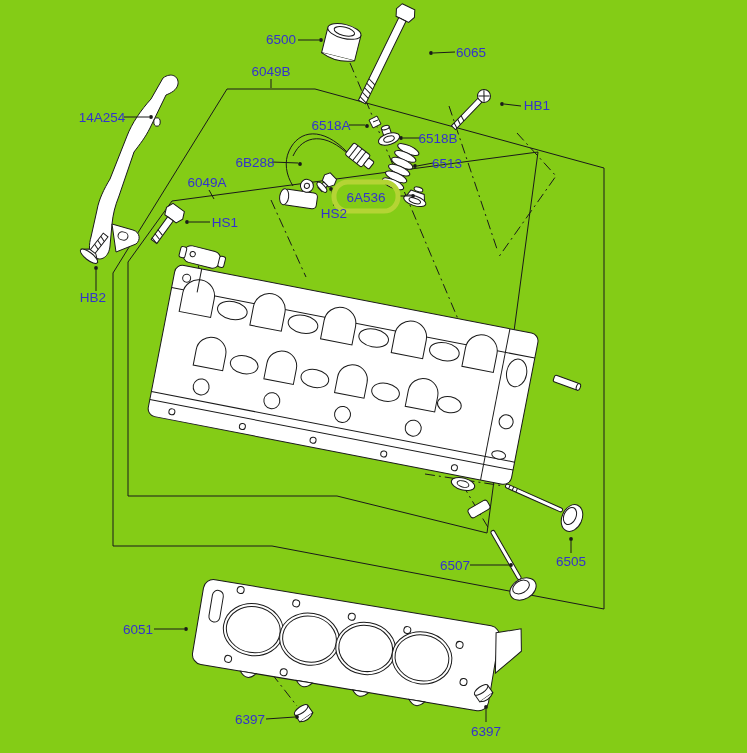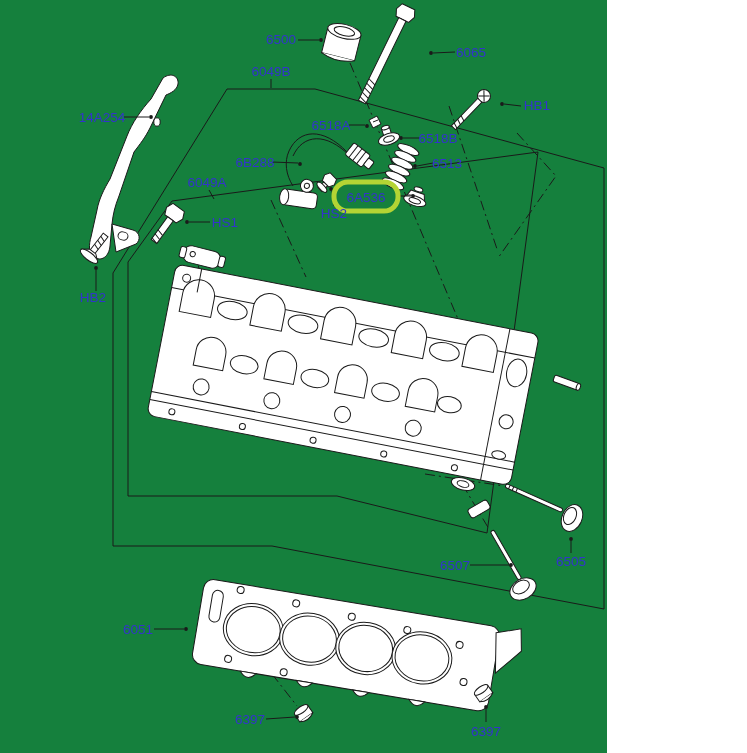--- a/index.html
+++ b/index.html
@@ -1,16 +1,16 @@
 <!DOCTYPE html>
 <html><head>
 <meta charset="utf-8">
 <style>
   html,body{margin:0;padding:0;background:#ffffff;width:747px;height:753px;overflow:hidden;}
-  #stage{position:relative;width:607px;height:753px;background:#15803d;}
+  #stage{position:relative;width:747px;height:753px;background:#84cc16;}
   svg{position:absolute;left:0;top:0;}
   text.part-label{font-family:"Liberation Sans","DejaVu Sans",sans-serif;font-size:13.5px;fill:#3333cc;cursor:pointer;}
   .ln{stroke:#1a1a1a;stroke-width:1;fill:none;}
   .lnf{stroke:#1a1a1a;stroke-width:1;fill:#ffffff;}
   .dash{stroke:#1a1a1a;stroke-width:1;fill:none;stroke-dasharray:10 4 2 4;}
   .leader{stroke:#1a1a1a;stroke-width:1;fill:none;}
   .dot{fill:#1a1a1a;stroke:none;}
 </style>
 </head>
 <body>

